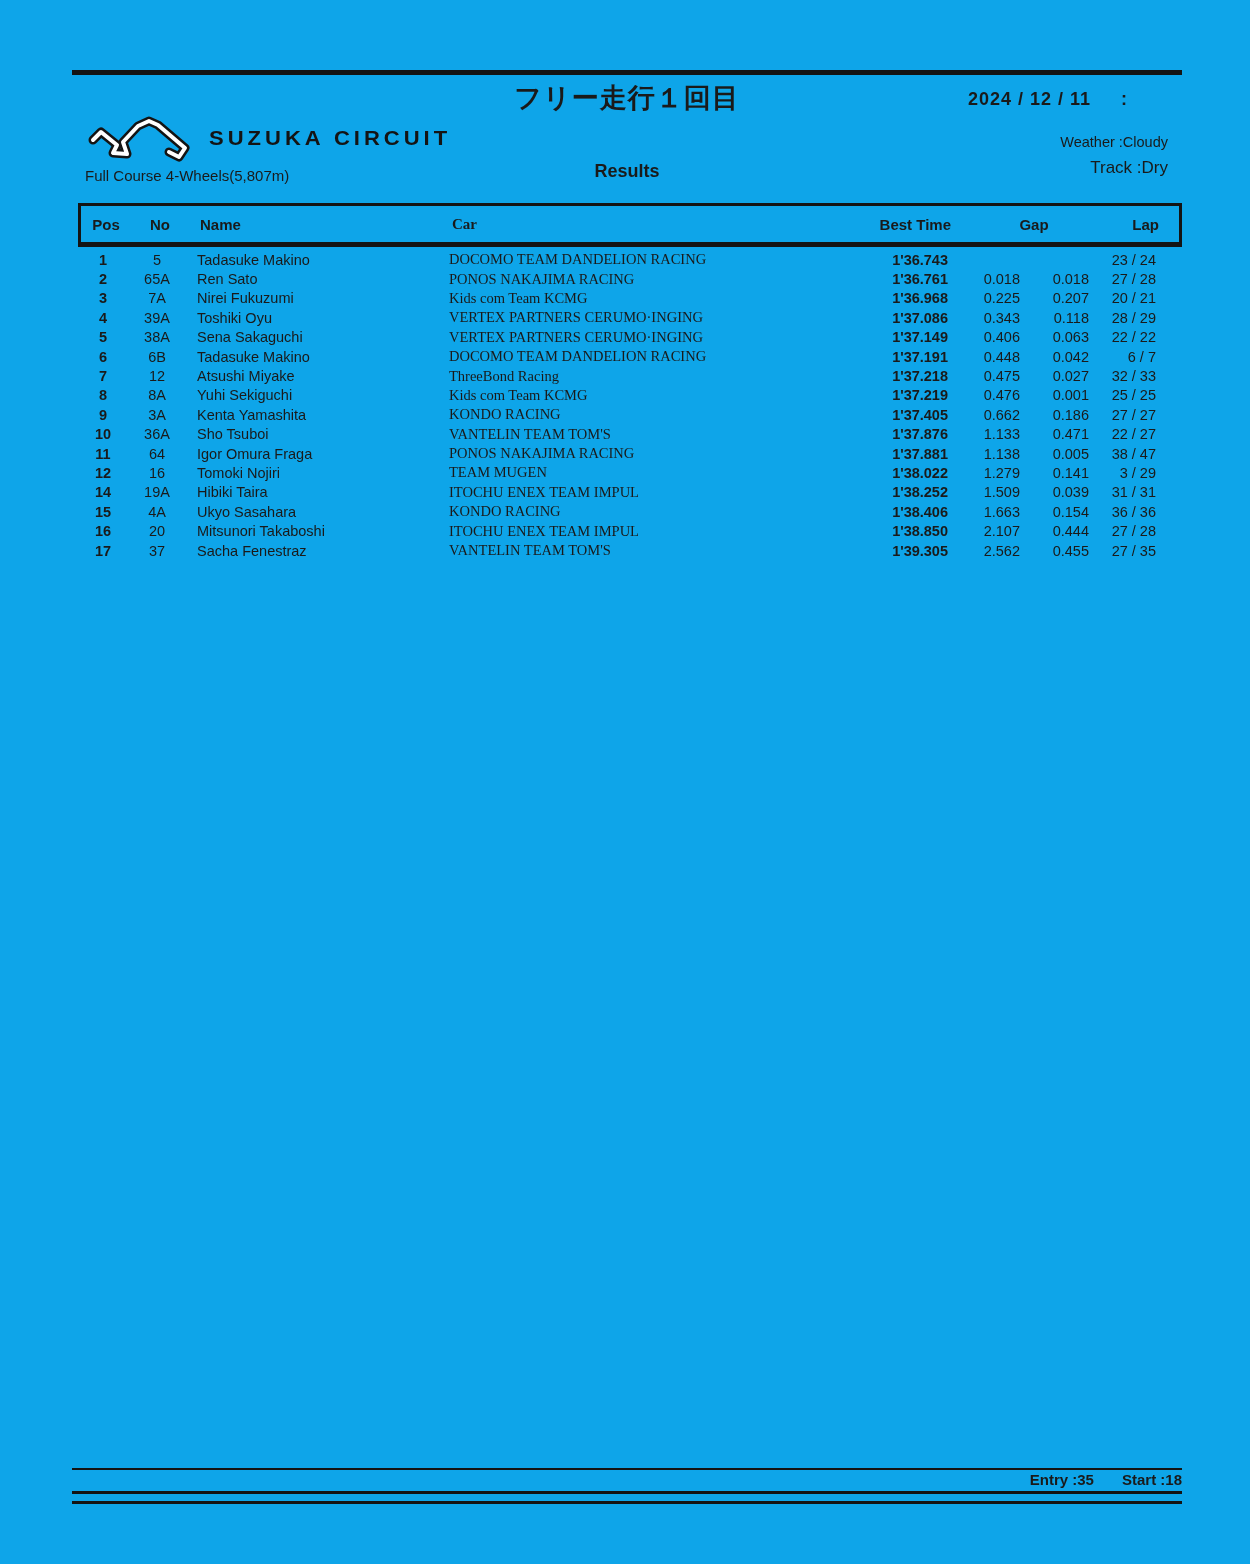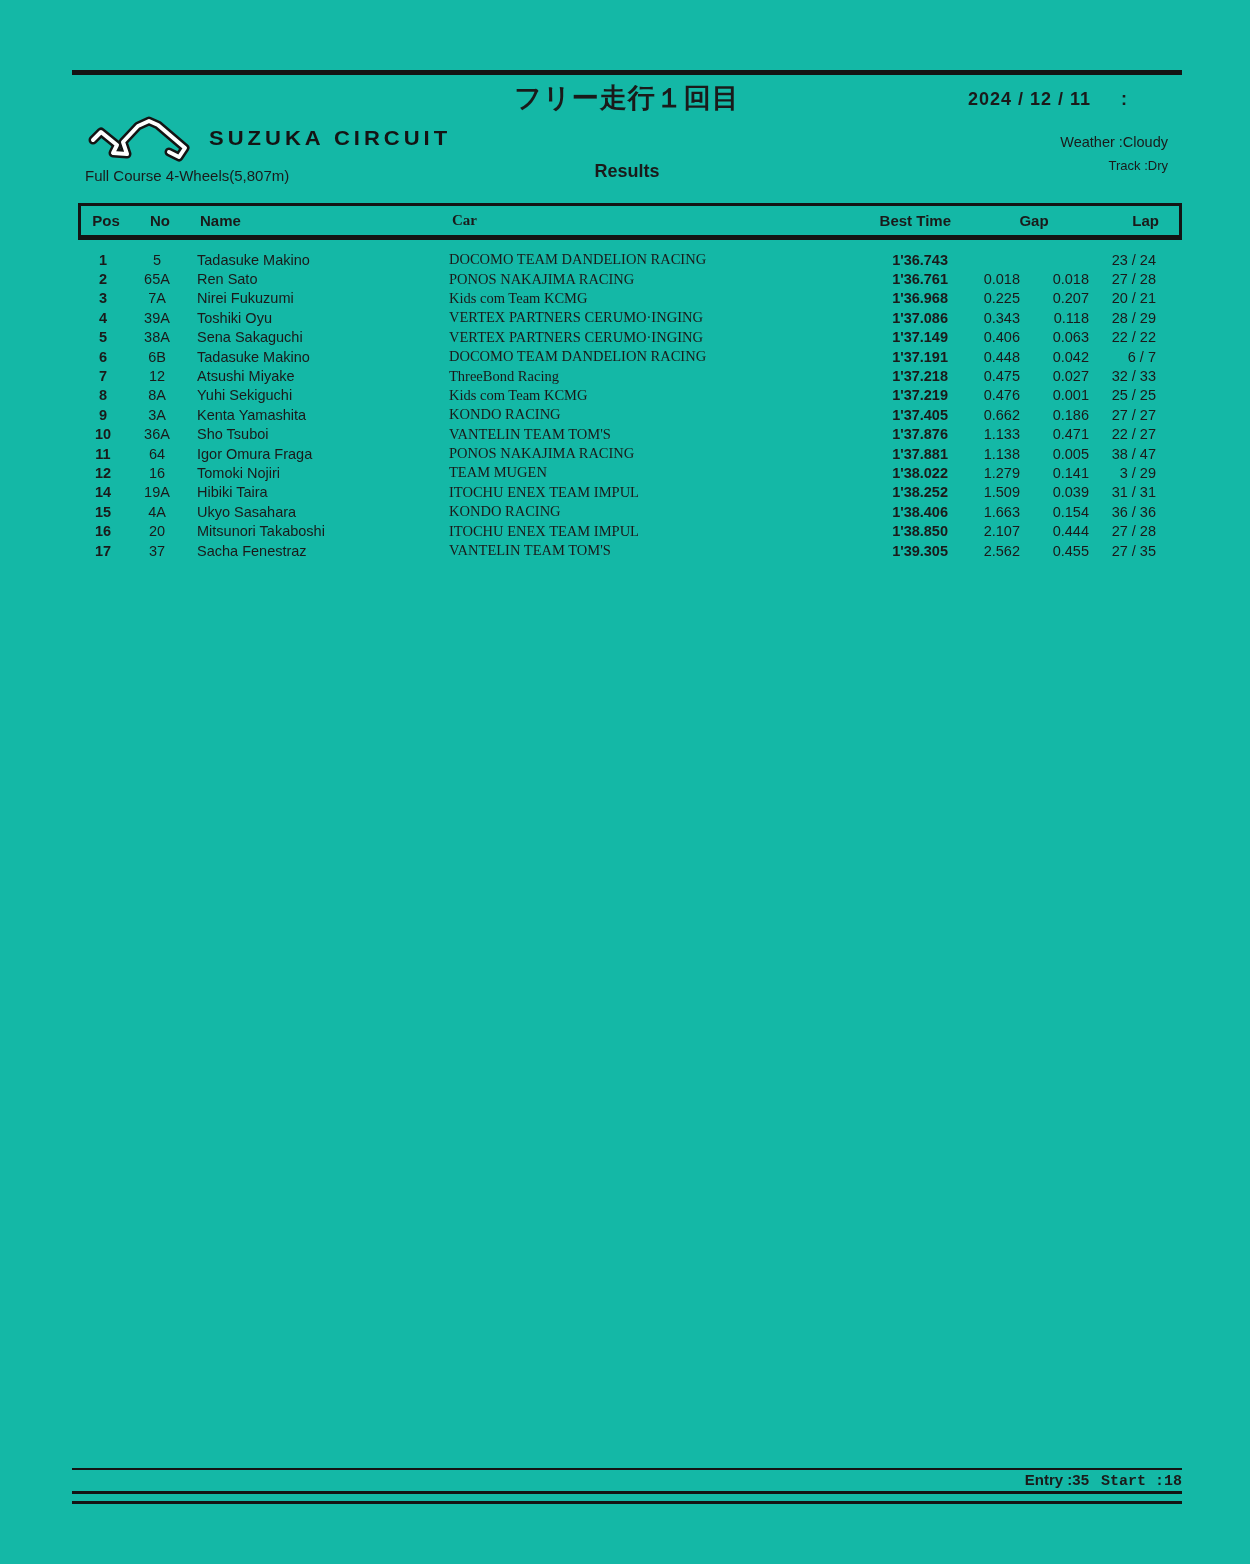--- a/index.html
+++ b/index.html
@@ -3,21 +3,21 @@
 <meta charset="utf-8">
 <style>
   * { margin:0; padding:0; box-sizing:border-box; }
   html,body { background:#ffffff; }
   body {
     width:1250px; height:1564px;
     font-family:"Liberation Sans","DejaVu Sans",sans-serif;
     color:#1a1a1a;
     position:relative;
   }
-  .page { position:absolute; inset:0; background:#14b8a6; }
+  .page { position:absolute; inset:0; background:#0ea5e9; }
 
   .rule { position:absolute; left:72px; width:1110px; background:#141414; }
   .top-rule { top:70px; height:5px; }
 
   .title-jp {
     position:absolute; top:80px; left:72px; width:1110px;
     text-align:center; font-size:27px; font-weight:bold; letter-spacing:1px;
   }
   .date-block {
     position:absolute; top:89px; left:968px;
@@ -29,58 +29,58 @@
   .logo svg { display:block; }
   .logo-text {
     font-size:22px; font-weight:bold; letter-spacing:4px; color:#141414;
     transform:scaleY(0.92); white-space:nowrap;
   }
   .results-label {
     position:absolute; top:127px; left:72px; width:1110px;
     text-align:center; font-size:18px; font-weight:bold;margin-top:34px;
   }
   .weather-label { position:absolute; top:134px; right:82px; font-size:14.5px; }
-  .track-label   { position:absolute; top:158px; right:82px; font-size:13px; }
+  .track-label   { position:absolute; top:158px; right:82px; font-size:17px; }
   .course-info   { position:absolute; top:167px; left:85px; font-size:15px; }
 
   .grid {
     display:grid;
     grid-template-columns:50px 58px 263px 409px 90px 72px 69px 67px;
     align-items:center;
   }
   .c-pos  { text-align:center; }
   .c-no   { text-align:center; }
   .c-name { text-align:left; padding-left:11px; }
   .c-car  { text-align:left;font-family:Liberation Serif, serif; }
   .c-best { text-align:right; }
   .c-gap1 { text-align:right; }
   .c-gap2 { text-align:right; }
   .c-lap  { text-align:right; }
 
   .thead {
-    position:absolute; left:78px; top:203px; width:1104px; height:37px;
+    position:absolute; left:78px; top:203px; width:1104px; height:44px;
     border:3px solid #141414; border-bottom-width:5px;
     font-weight:bold; font-size:15px;
   }
   .thead .grid { width:1078px; height:100%; }
   .thead .c-gap-span { grid-column:6 / span 2; text-align:center; padding-left:25px; }
 
   .tbody { position:absolute; left:78px; top:250px; width:1078px; }
   .row { height:19.4px; font-size:14.5px; }
   .row .c-pos  { font-weight:bold; }
   .row .c-best { font-weight:bold; }
 
   .f-line1 { top:1468px; height:2px; }
   .f-line2 { top:1491px; height:3px; }
   .f-line3 { top:1501px; height:3px; }
   .footer-text {
     position:absolute; top:1471px; right:68px;
     font-size:15px; font-weight:bold; white-space:nowrap;
   }
-  .footer-text .start-part { margin-left:12px;font-family:Liberation Mono, monospace; }
+  .footer-text .start-part { margin-left:28px; }
 </style>
 </head>
 <body>
 
 <div class="page">
 
   <div class="rule top-rule"></div>
 
   <div class="title-jp">フリー走行１回目</div>
 

